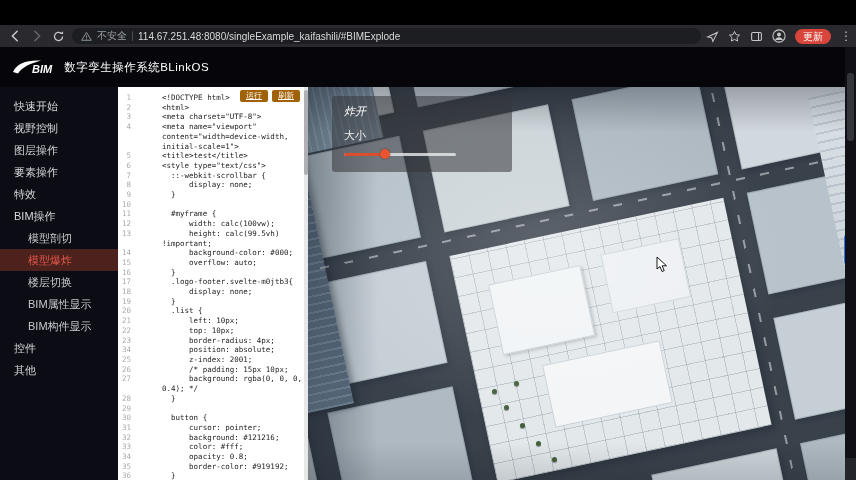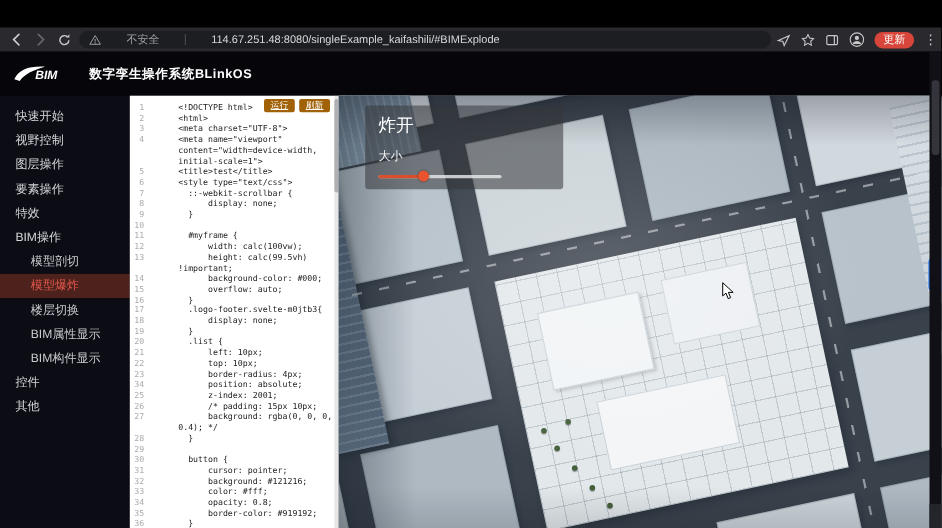--- a/index.html
+++ b/index.html
@@ -4,34 +4,34 @@
 <style>
   html,body{margin:0;padding:0;background:#000;}
   .screen{position:relative;width:856px;height:480px;overflow:hidden;background:#000;
     font-family:"Liberation Sans",sans-serif;}
 
   
   .tabstrip{height:25px;background:#000;}
   .toolbar{height:22px;background:#2a2a2e;display:flex;align-items:center;padding:0 6px;gap:5px;}
   .nav{width:17px;height:17px;display:flex;align-items:center;justify-content:center;flex:0 0 auto;}
   .urlbar{flex:0 1 648px;height:16px;background:#1d1e21;border-radius:8px;display:flex;
-    align-items:center;padding:0 9px;gap:23px;overflow:hidden;}
+    align-items:center;padding:0 9px;gap:5px;overflow:hidden;}
   .sec{color:#9aa0a6;font-size:10px;white-space:nowrap;}
   .udiv{width:1px;height:10px;background:#4a4b4f;}
   .url{color:#d8d9db;font-size:10px;white-space:nowrap;overflow:hidden;}
   .ricons{display:flex;align-items:center;gap:9px;margin-left:auto;padding-right:2px;}
   .icbtn{display:flex;align-items:center;justify-content:center;}
   .update{background:#d8453a;color:#fff;font-size:10px;line-height:15px;padding:0 8px;
     border-radius:9px;white-space:nowrap;}
   .kebab{color:#c6c8ca;font-size:12px;line-height:12px;width:8px;text-align:center;}
 
   
   .appheader{height:40px;background:#06060a;display:flex;align-items:center;padding-left:12px;gap:4px;}
   .logotext{color:#fff;font-size:11px;font-weight:bold;font-style:italic;margin-left:-14px;margin-top:3px;}
-  .apptitle{color:#fff;font-size:11.5px;font-weight:bold;margin-left:25px;letter-spacing:.5px;}
+  .apptitle{color:#fff;font-size:11.5px;font-weight:normal;margin-left:8px;letter-spacing:.5px;}
 
   
   .body{position:relative;display:flex;height:405px;background:#0b0b12;}
 
   
   .sidebar{width:118px;flex:0 0 118px;background:#0c0c14;padding-top:8px;box-sizing:border-box;}
   .side-item{height:22px;line-height:22px;padding-left:14px;font-size:11px;color:#d6d6dc;
     white-space:nowrap;cursor:pointer;}
   .side-item.sub{padding-left:28px;color:#c9c9d0;}
   .side-item.selected{background:#4d211c;color:#e2574b;}
@@ -79,21 +79,21 @@
     box-shadow:0 1px 1px rgba(0,0,0,.4);z-index:2;}
   .glow{position:absolute;inset:0;z-index:3;pointer-events:none;
     background:radial-gradient(ellipse 340px 240px at 44% 42%,rgba(255,255,255,.20),rgba(255,255,255,0) 70%),
       linear-gradient(90deg,rgba(25,35,45,.38),rgba(25,35,45,0) 70px),
       linear-gradient(180deg,rgba(15,20,30,.28),rgba(0,0,0,0) 45px),
       linear-gradient(0deg,rgba(15,20,30,.18),rgba(0,0,0,0) 50px);}
 
   
   .panel{position:absolute;left:24px;top:9px;width:180px;height:76px;z-index:5;
     background:rgba(52,54,58,.55);border-radius:3px;padding:8px 12px;box-sizing:border-box;}
-  .ptitle{color:#fff;font-size:16px;}
+  .ptitle{color:#fff;font-size:11px;font-style:italic;}
   .plabel{color:#f0f0f0;font-size:11px;margin-top:9px;}
   .slider{position:relative;width:112px;height:10px;margin-top:6px;}
   .track{position:absolute;left:0;right:0;top:4px;height:3px;background:rgba(235,235,235,.8);border-radius:2px;}
   .fill{position:absolute;left:0;top:4px;height:3px;background:#d94f2e;border-radius:2px;}
   .shandle{position:absolute;top:0;width:10px;height:10px;margin-left:-5px;border-radius:50%;
     background:#e8542f;box-shadow:0 0 2px rgba(0,0,0,.5);}
   .cursor{position:absolute;z-index:6;}
 
   
   .vscroll{position:absolute;right:0;top:47px;width:11px;height:433px;background:#101016;z-index:40;}

